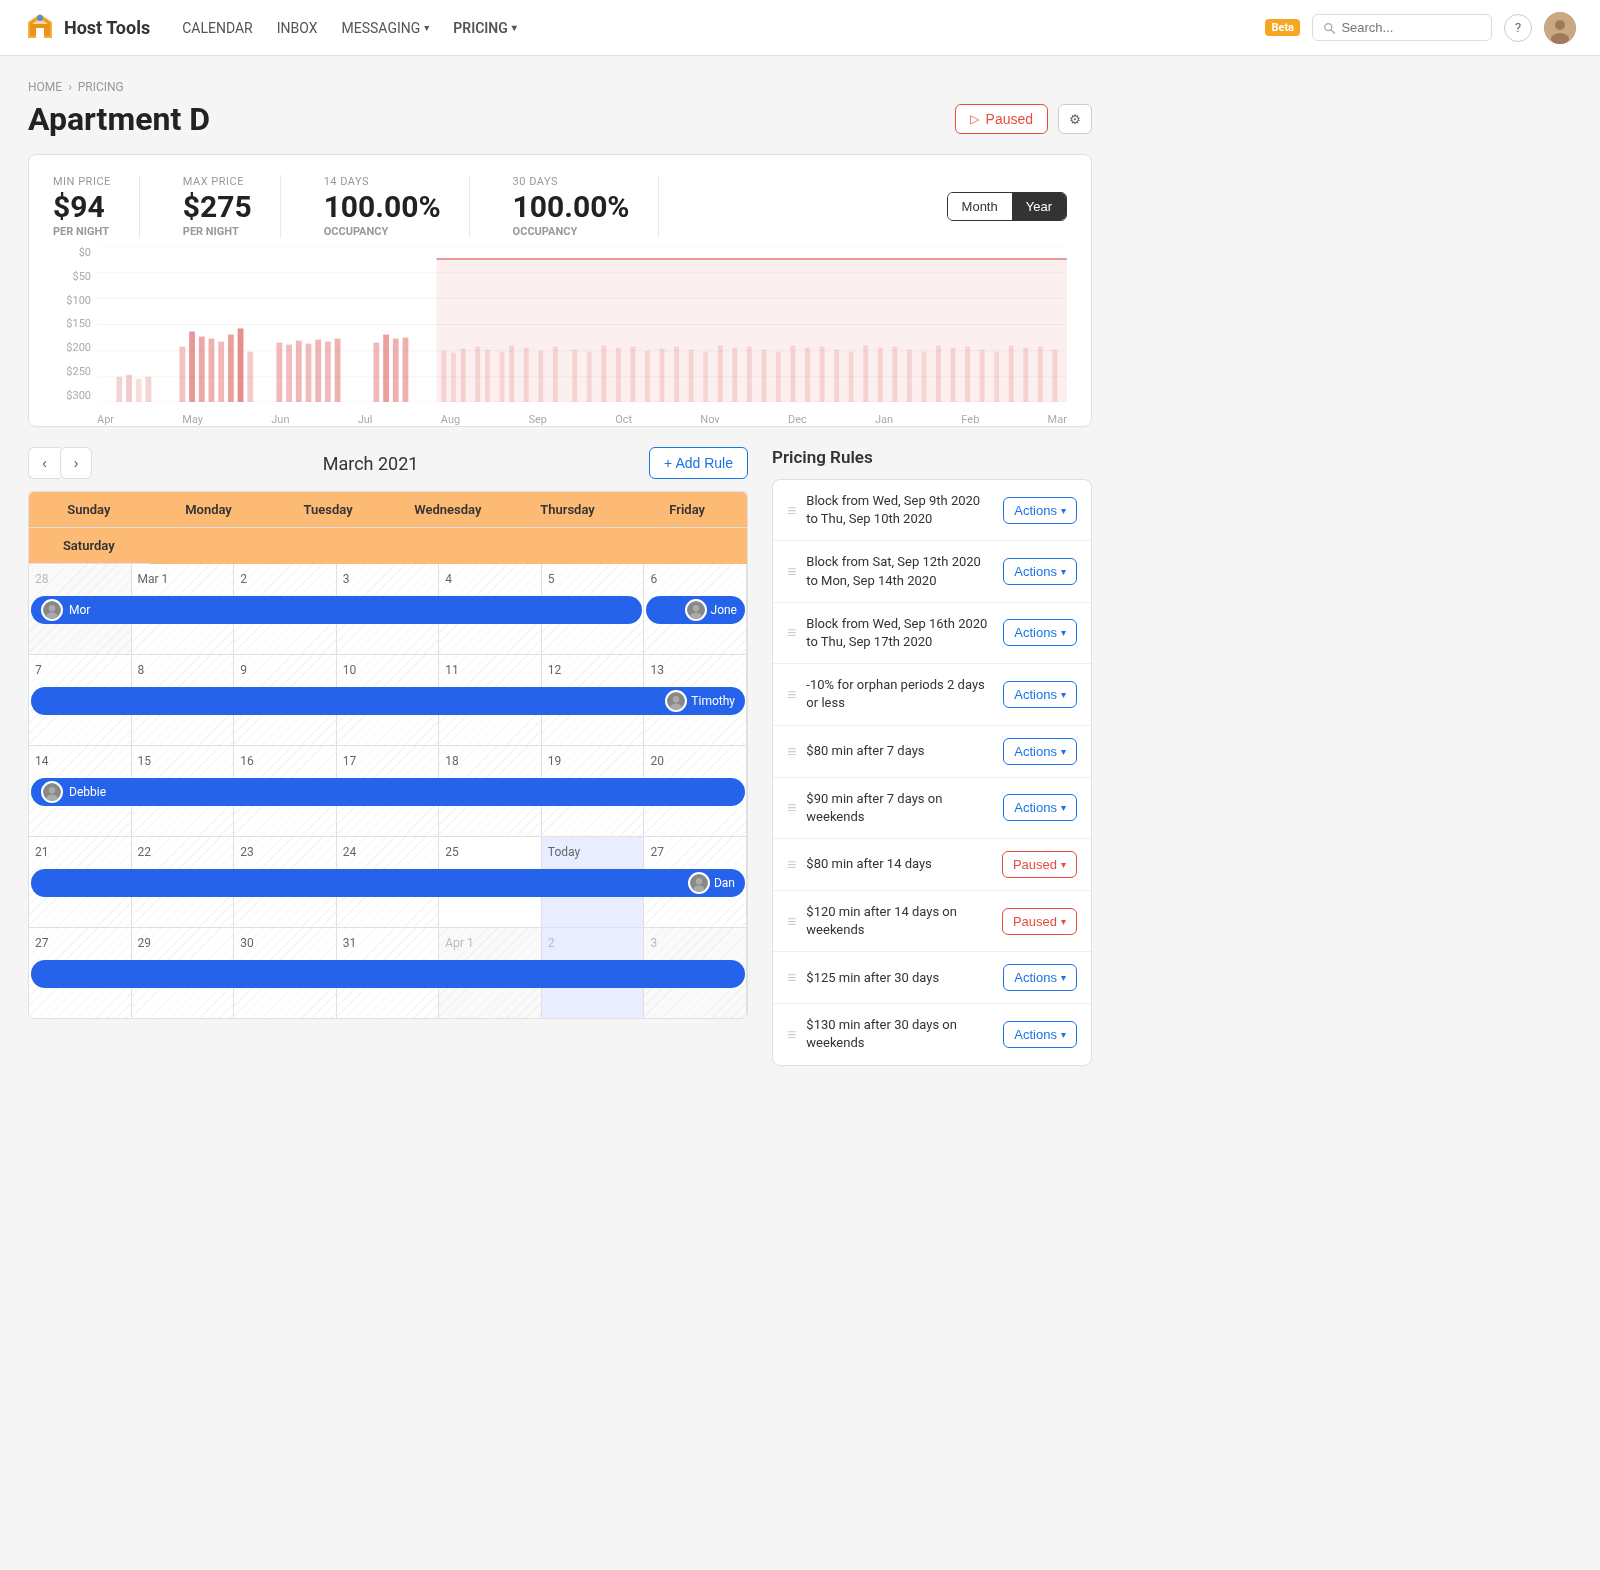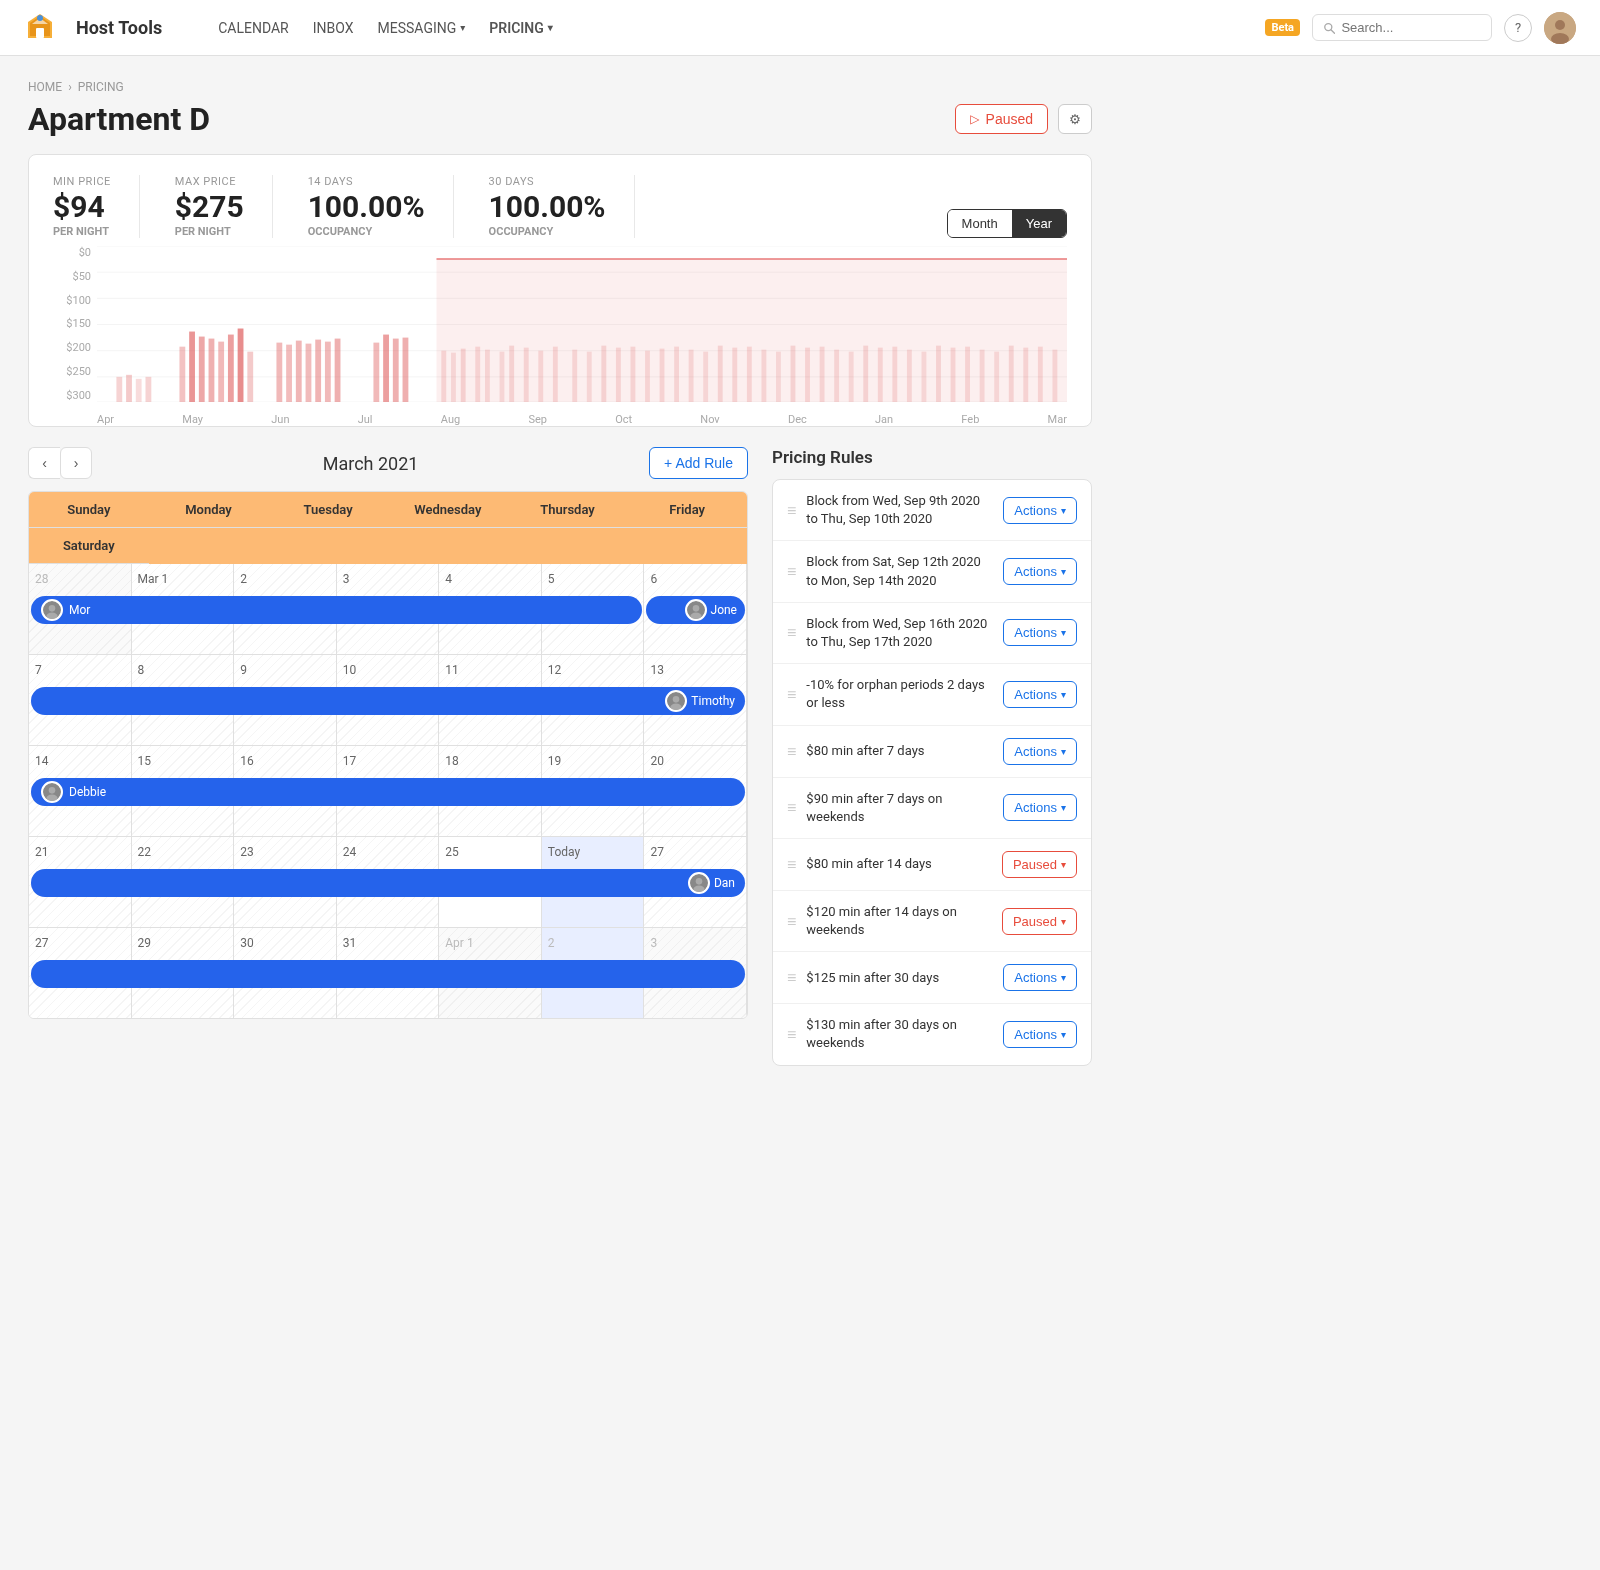--- a/index.html
+++ b/index.html
@@ -1,20 +1,20 @@
 <!DOCTYPE html>
 <html><head>
   <meta charset="utf-8">
   <style>
     * { box-sizing: border-box; margin: 0; padding: 0; }
     body { font-family: -apple-system, BlinkMacSystemFont, 'Segoe UI', Roboto, sans-serif; background: #f5f5f5; color: #333; font-size: 14px; }
 
     
     .header { background: #fff; border-bottom: 1px solid #e0e0e0; padding: 0 24px; display: flex; align-items: center; height: 56px; gap: 32px; }
-    .logo { display: flex; align-items: center; gap: 20px; font-weight: 700; font-size: 18px; color: #333; margin-right: 24px; }
+    .logo { display: flex; align-items: center; gap: 8px; font-weight: 700; font-size: 18px; color: #333; margin-right: 0; }
     .logo-icon { width: 32px; height: 32px; }
     .nav-item { font-size: 14px; color: #555; cursor: pointer; display: flex; align-items: center; gap: 4px; padding: 4px 0; }
     .nav-item.bold { font-weight: 600; }
     .header-right { margin-left: auto; display: flex; align-items: center; gap: 12px; }
     .beta-badge { background: #f5a623; color: #fff; font-size: 11px; font-weight: 700; padding: 2px 6px; border-radius: 4px; }
     .search-box { display: flex; align-items: center; border: 1px solid #ddd; border-radius: 6px; padding: 5px 10px; gap: 6px; width: 180px; }
     .search-box input { border: none; outline: none; font-size: 13px; color: #999; width: 100%; background: transparent; }
     .help-btn { width: 28px; height: 28px; border-radius: 50%; border: 1px solid #ccc; display: flex; align-items: center; justify-content: center; cursor: pointer; font-size: 13px; color: #666; }
     .avatar { width: 32px; height: 32px; border-radius: 50%; background: #c9a882; overflow: hidden; display: flex; align-items: center; justify-content: center; }
     .avatar svg { width: 32px; height: 32px; }
@@ -29,21 +29,21 @@
 
     
     .page-title-row { display: flex; align-items: center; justify-content: space-between; margin-bottom: 16px; }
     .page-title { font-size: 32px; font-weight: 700; color: #222; }
     .title-actions { display: flex; gap: 10px; }
     .paused-btn { display: flex; align-items: center; gap: 6px; border: 1.5px solid #e74c3c; color: #e74c3c; background: #fff; border-radius: 6px; padding: 6px 14px; cursor: pointer; font-size: 14px; font-weight: 500; }
     .settings-btn { border: 1px solid #ccc; background: #fff; border-radius: 6px; padding: 6px 10px; cursor: pointer; color: #666; }
 
     
     .pricing-card { background: #fff; border: 1px solid #e0e0e0; border-radius: 8px; padding: 20px 24px 0; margin-bottom: 20px; }
-    .stats-row { display: flex; align-items: flex-end; gap: 7px; margin-bottom: 0; }
+    .stats-row { display: flex; align-items: center; gap: 15px; margin-bottom: 0; }
     .stat-item { border-right: 1px solid #e8e8e8; padding-right: 28px; margin-right: 28px; }
     .stat-item:last-of-type { border-right: none; }
     .stat-label { font-size: 11px; color: #999; text-transform: uppercase; letter-spacing: 0.5px; margin-bottom: 2px; }
     .stat-value { font-size: 30px; font-weight: 700; color: #222; line-height: 1.1; }
     .stat-sub { font-size: 11px; color: #999; text-transform: uppercase; margin-top: 2px; font-weight: bold; }
     .view-toggle { margin-left: auto; display: flex; border: 1px solid #333; border-radius: 6px; overflow: hidden; }
     .view-btn { padding: 6px 14px; font-size: 13px; cursor: pointer; background: #fff; border: none; color: #333; }
     .view-btn.active { background: #333; color: #fff; }
 
     

